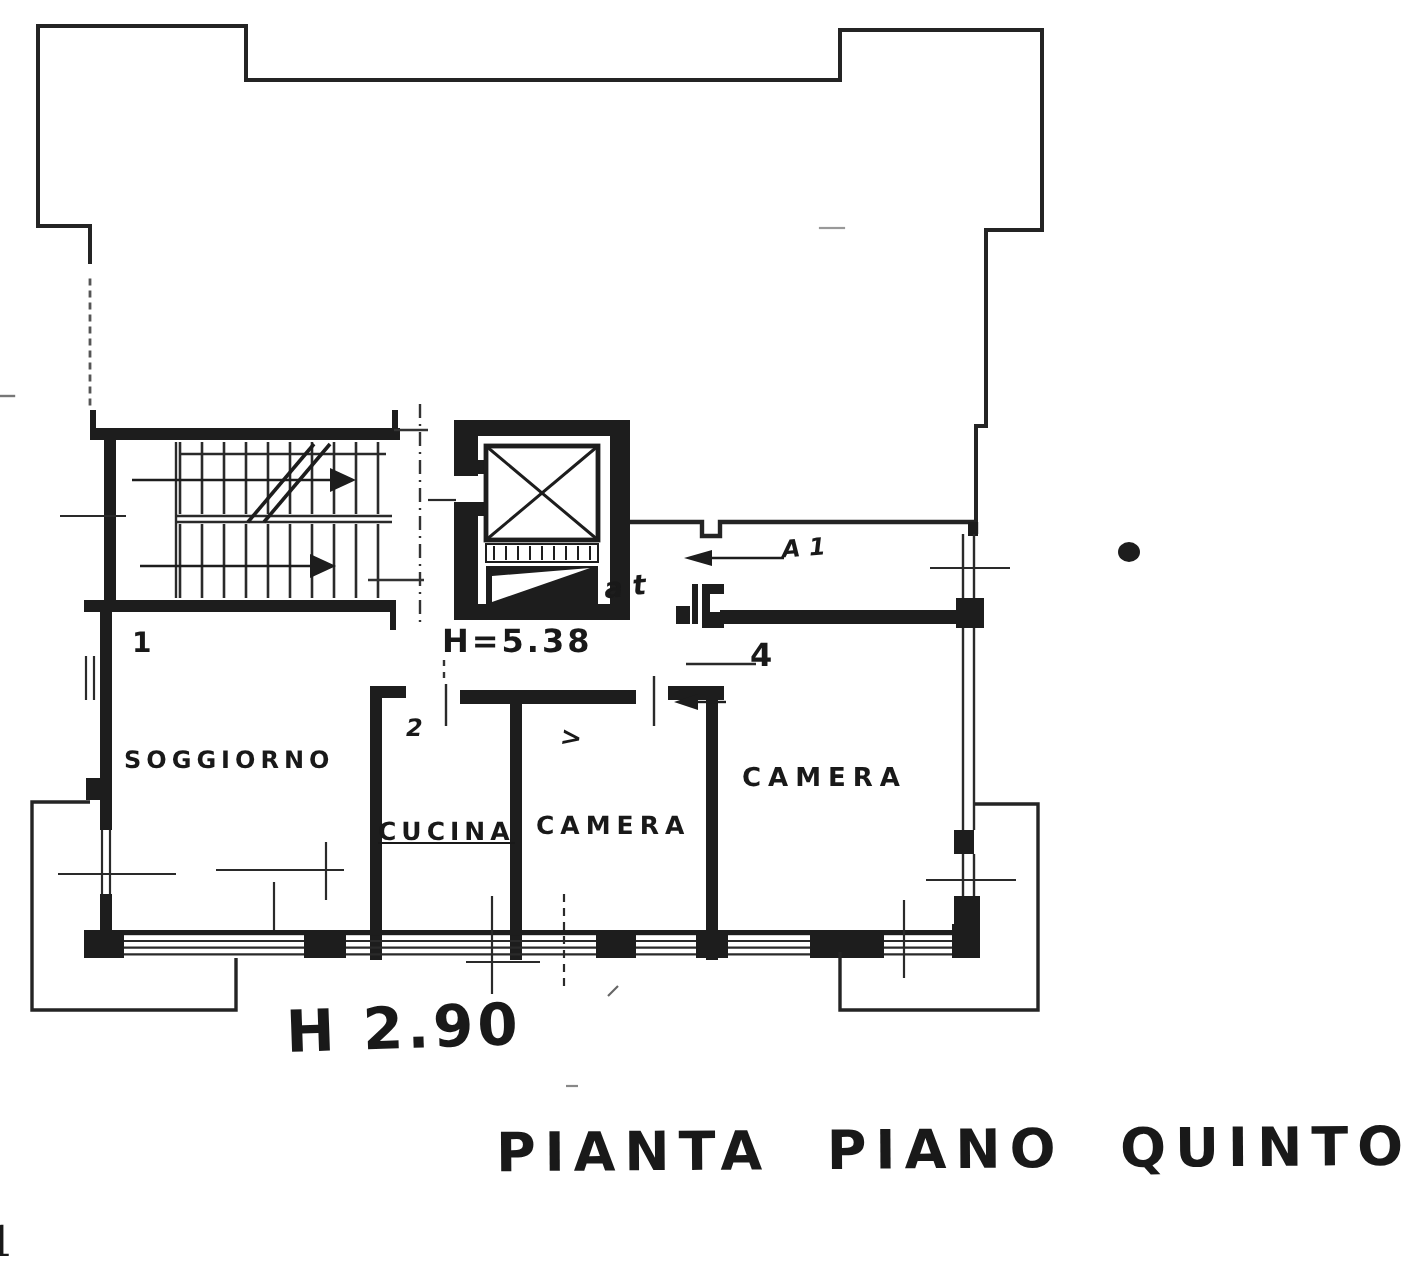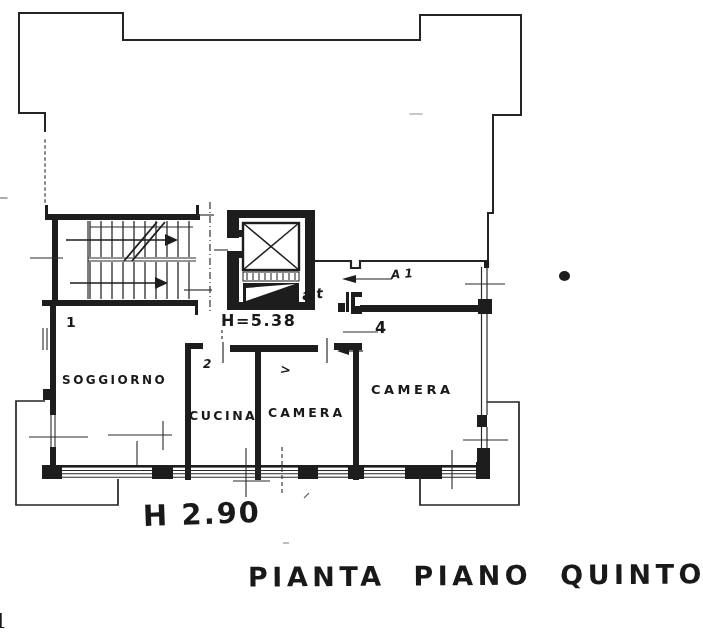--- a/index.html
+++ b/index.html
@@ -213,21 +213,21 @@
     <line x1="463" y1="440" x2="508" y2="440"></line>
     <line x1="465" y1="284" x2="505" y2="284"></line>
     <line x1="304" y1="498" x2="309" y2="493" stroke="#666"></line>
     <line x1="283" y1="543" x2="289" y2="543" stroke="#888"></line>
   </g>
 
   <ellipse cx="564.5" cy="276" rx="5.5" ry="5" fill="#1d1d1d"></ellipse>
 </svg>
 
   <div class="lbl room" style="left:62px;top:374px;text-align:right;">SOGGIORNO</div>
-  <div class="lbl room" style="left:189px;top:410px;font-size:12.5px;">CUCINA</div>
+  <div class="lbl room" style="left:189px;top:410px;font-size:12.5px;text-decoration:underline;">CUCINA</div>
   <div class="lbl room" style="left:268px;top:407px;font-size:12.5px;letter-spacing:3px;">CAMERA</div>
   <div class="lbl room" style="left:371px;top:383px;font-size:13px;letter-spacing:3.5px;">CAMERA</div>
 
   <div class="lbl hand" style="left:221px;top:313px;font-size:16px;letter-spacing:1.5px;">H=5.38</div>
   <div class="lbl hand" style="left:143px;top:500px;font-size:29px;letter-spacing:2px;transform:rotate(-2deg);">H 2.90</div>
 
   <div class="lbl hand" style="left:248px;top:562px;font-size:27px;letter-spacing:4.5px;word-spacing:14px;transform:rotate(-0.4deg);">PIANTA PIANO QUINTO</div>
 
   <div class="lbl hand" style="left:391px;top:268px;font-size:12px;font-style:italic;transform:rotate(-4deg);">A 1</div>
   <div class="lbl hand" style="left:302px;top:287px;font-size:14px;font-style:italic;transform:rotate(-6deg);">a t</div>

